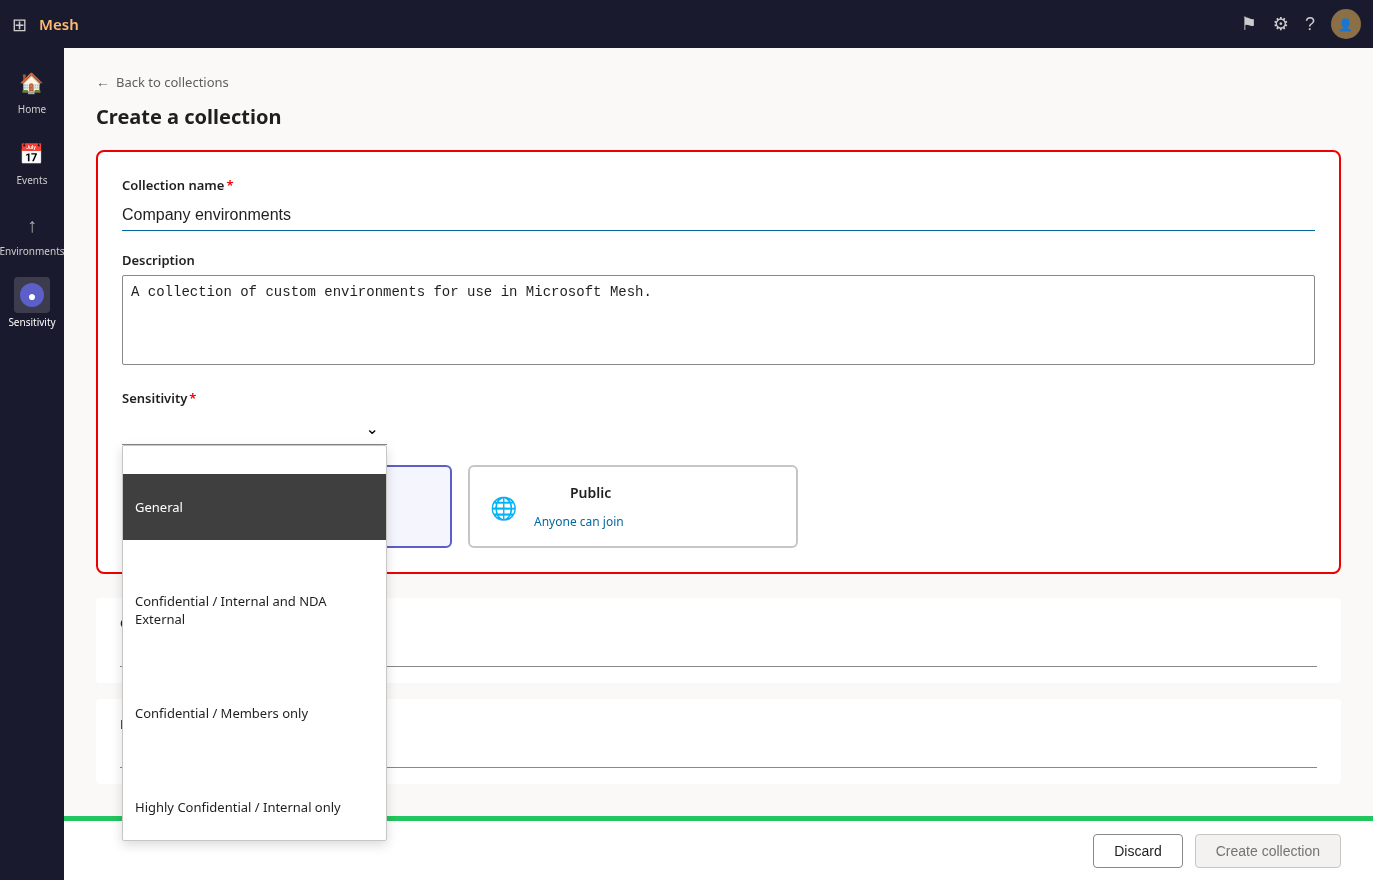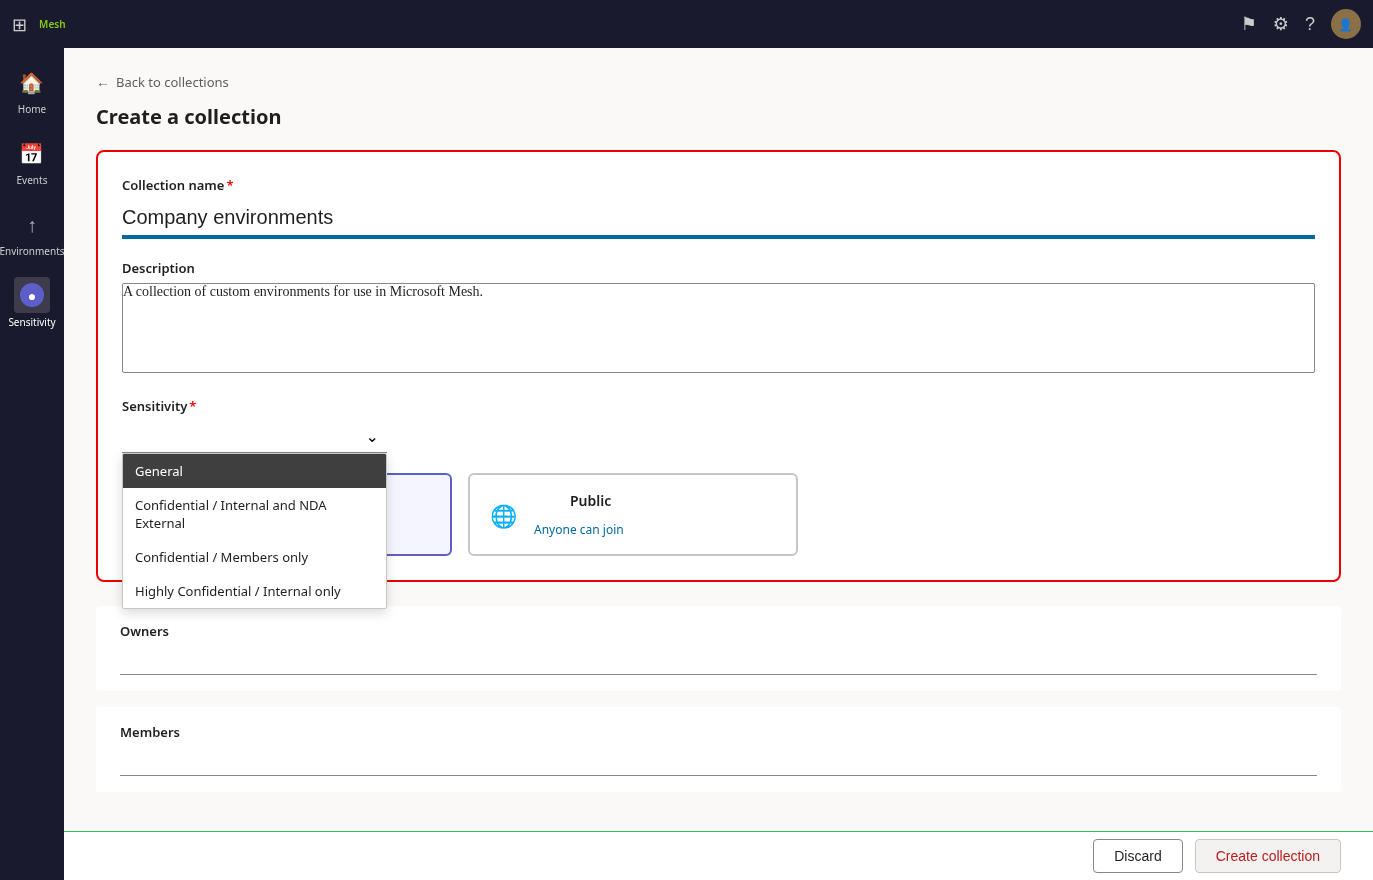--- a/index.html
+++ b/index.html
@@ -24,22 +24,22 @@
       padding: 0 12px;
       gap: 12px;
       flex-shrink: 0;
     }
     .topbar-grid-icon {
       color: #ccc;
       font-size: 18px;
       cursor: pointer;
     }
     .topbar-title {
-      color: #84cc16;
-      font-size: 10px;
+      color: #fdba74;
+      font-size: 15px;
       font-weight: 600;
       flex: 1;
     }
     .topbar-actions {
       display: flex;
       align-items: center;
       gap: 16px;
     }
     .topbar-icon-btn {
       color: #ccc;
@@ -187,40 +187,40 @@
       color: #201f1e;
     }
     .required-star {
       color: #e00;
       margin-left: 2px;
     }
 
     .text-input {
       width: 100%;
       border: none;
-      border-bottom: 4px solid #0369a1;
+      border-bottom: 1px solid #0369a1;
       padding: 6px 0;
-      font-size: 20px;
+      font-size: 16px;
       color: #201f1e;
       background: transparent;
       outline: none;
     }
 
     .text-area {
       width: 100%;
       border: 1px solid #8a8886;
       border-radius: 2px;
-      padding: 0;
+      padding: 8px;
       font-size: 14px;
       color: #201f1e;
       background: transparent;
       outline: none;
       resize: none;
       min-height: 90px;
-      font-family: Liberation Serif, serif;
+      font-family: Liberation Mono, monospace;
     }
 
     .sensitivity-section {
       margin-top: 20px;
       position: relative;
     }
 
     
     .dropdown-container {
       position: relative;
@@ -245,24 +245,25 @@
       left: 0;
       width: 100%;
       background: #fff;
       border: 1px solid #c8c6c4;
       border-radius: 2px;
       box-shadow: 0 4px 12px rgba(0,0,0,0.15);
       z-index: 100;
       overflow: hidden;
     }
     .dropdown-option {
-      padding: 8px 12px;
+      padding: 24px 12px;
       cursor: pointer;
       font-size: 13px;
       color: #201f1e;
+      margin-top: 28px;
     }
     .dropdown-option.selected {
       background: #3f3f3f;
       color: #fff;
     }
 
     
     .privacy-cards {
       display: flex;
       gap: 16px;
@@ -326,23 +327,23 @@
       background: transparent;
       outline: none;
     }
 
     
     .footer {
       position: fixed;
       bottom: 0;
       right: 0;
       left: 64px;
-      height: 49px;
-      background: #fff;
-      border-top: 1px solid #22c55e;
+      height: 64px;
+      background: #fff;
+      border-top: 5px solid #22c55e;
       display: flex;
       align-items: center;
       justify-content: flex-end;
       padding: 0 32px;
       gap: 12px;
       z-index: 50;
     }
     .btn-discard {
       padding: 8px 20px;
       border: 1px solid #8a8886;
@@ -352,21 +353,21 @@
       cursor: pointer;
       color: #201f1e;
     }
     .btn-create {
       padding: 8px 20px;
       border: 1px solid #c8c6c4;
       background: #f3f2f1;
       border-radius: 4px;
       font-size: 14px;
       cursor: not-allowed;
-      color: #b91c1c;
+      color: #737373;
     }
 
     .chevron-down::after {
       content: '⌄';
       font-size: 16px;
     }
   </style>
 </head>
 <body>
 

